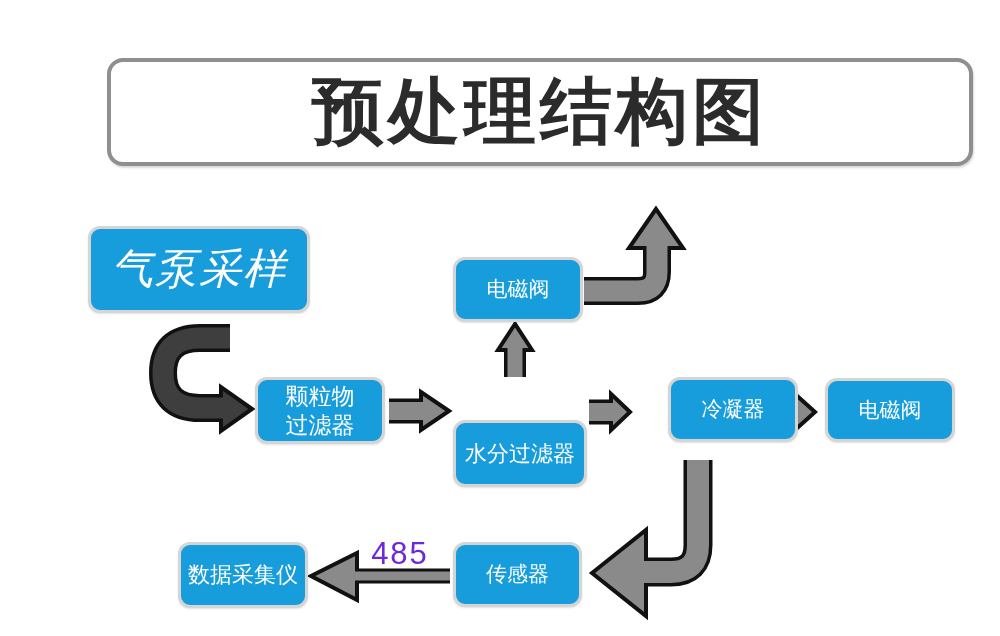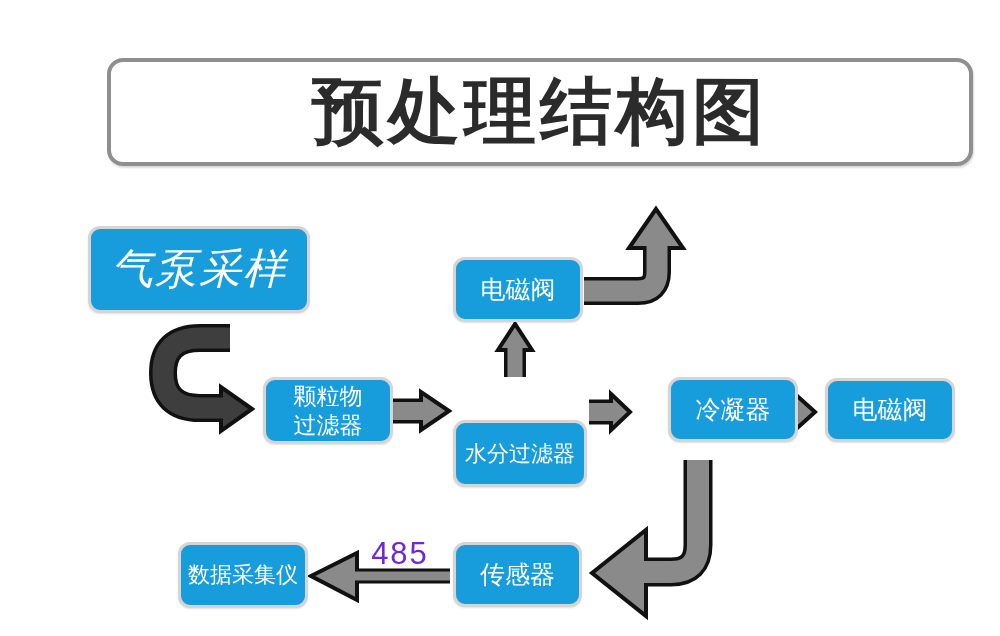--- a/index.html
+++ b/index.html
@@ -40,21 +40,21 @@
     border-radius:12px;
     display:flex;align-items:center;justify-content:center;
     box-shadow:0 1px 2px rgba(0,0,0,0.12);
     box-sizing:border-box;
   }
   .node .lbl{
     color:#ffffff;font-weight:normal;text-align:center;
     white-space:pre-line;line-height:1.25;
   }
   .node.big .lbl{font-size:42px;font-style:italic;letter-spacing:2px;}
-  .node.f24 .lbl{font-size:25px;}
+  .node.f24 .lbl{font-size:21px;}
   .node.f22 .lbl{font-size:22px;}
   .node.f23 .lbl{font-size:23px;}
 
   .bus-label{
     position:absolute;left:360px;top:538px;width:80px;height:32px;
     display:flex;align-items:center;justify-content:center;
     font-size:31px;color:#6d28d9;letter-spacing:2px;
   }
 </style>
 </head>
@@ -118,21 +118,21 @@
   </div>
 
   <div class="node big" style="left:88px;top:226px;width:222px;height:87px;">
     <span class="lbl">气泵采样</span>
   </div>
 
   <div class="node f24" style="left:453px;top:257px;width:130px;height:65px;">
     <span class="lbl">电磁阀</span>
   </div>
 
-  <div class="node f23" style="left:263px;top:377px;width:130px;height:67px;">
+  <div class="node f23" style="left:255px;top:377px;width:130px;height:67px;">
     <span class="lbl">颗粒物
 过滤器</span>
   </div>
 
   <div class="node f22" style="left:453px;top:378px;width:134px;height:67px;margin-top:42px;">
     <span class="lbl">水分过滤器</span>
   </div>
 
   <div class="node f24" style="left:668px;top:377px;width:130px;height:65px;">
     <span class="lbl">冷凝器</span>

